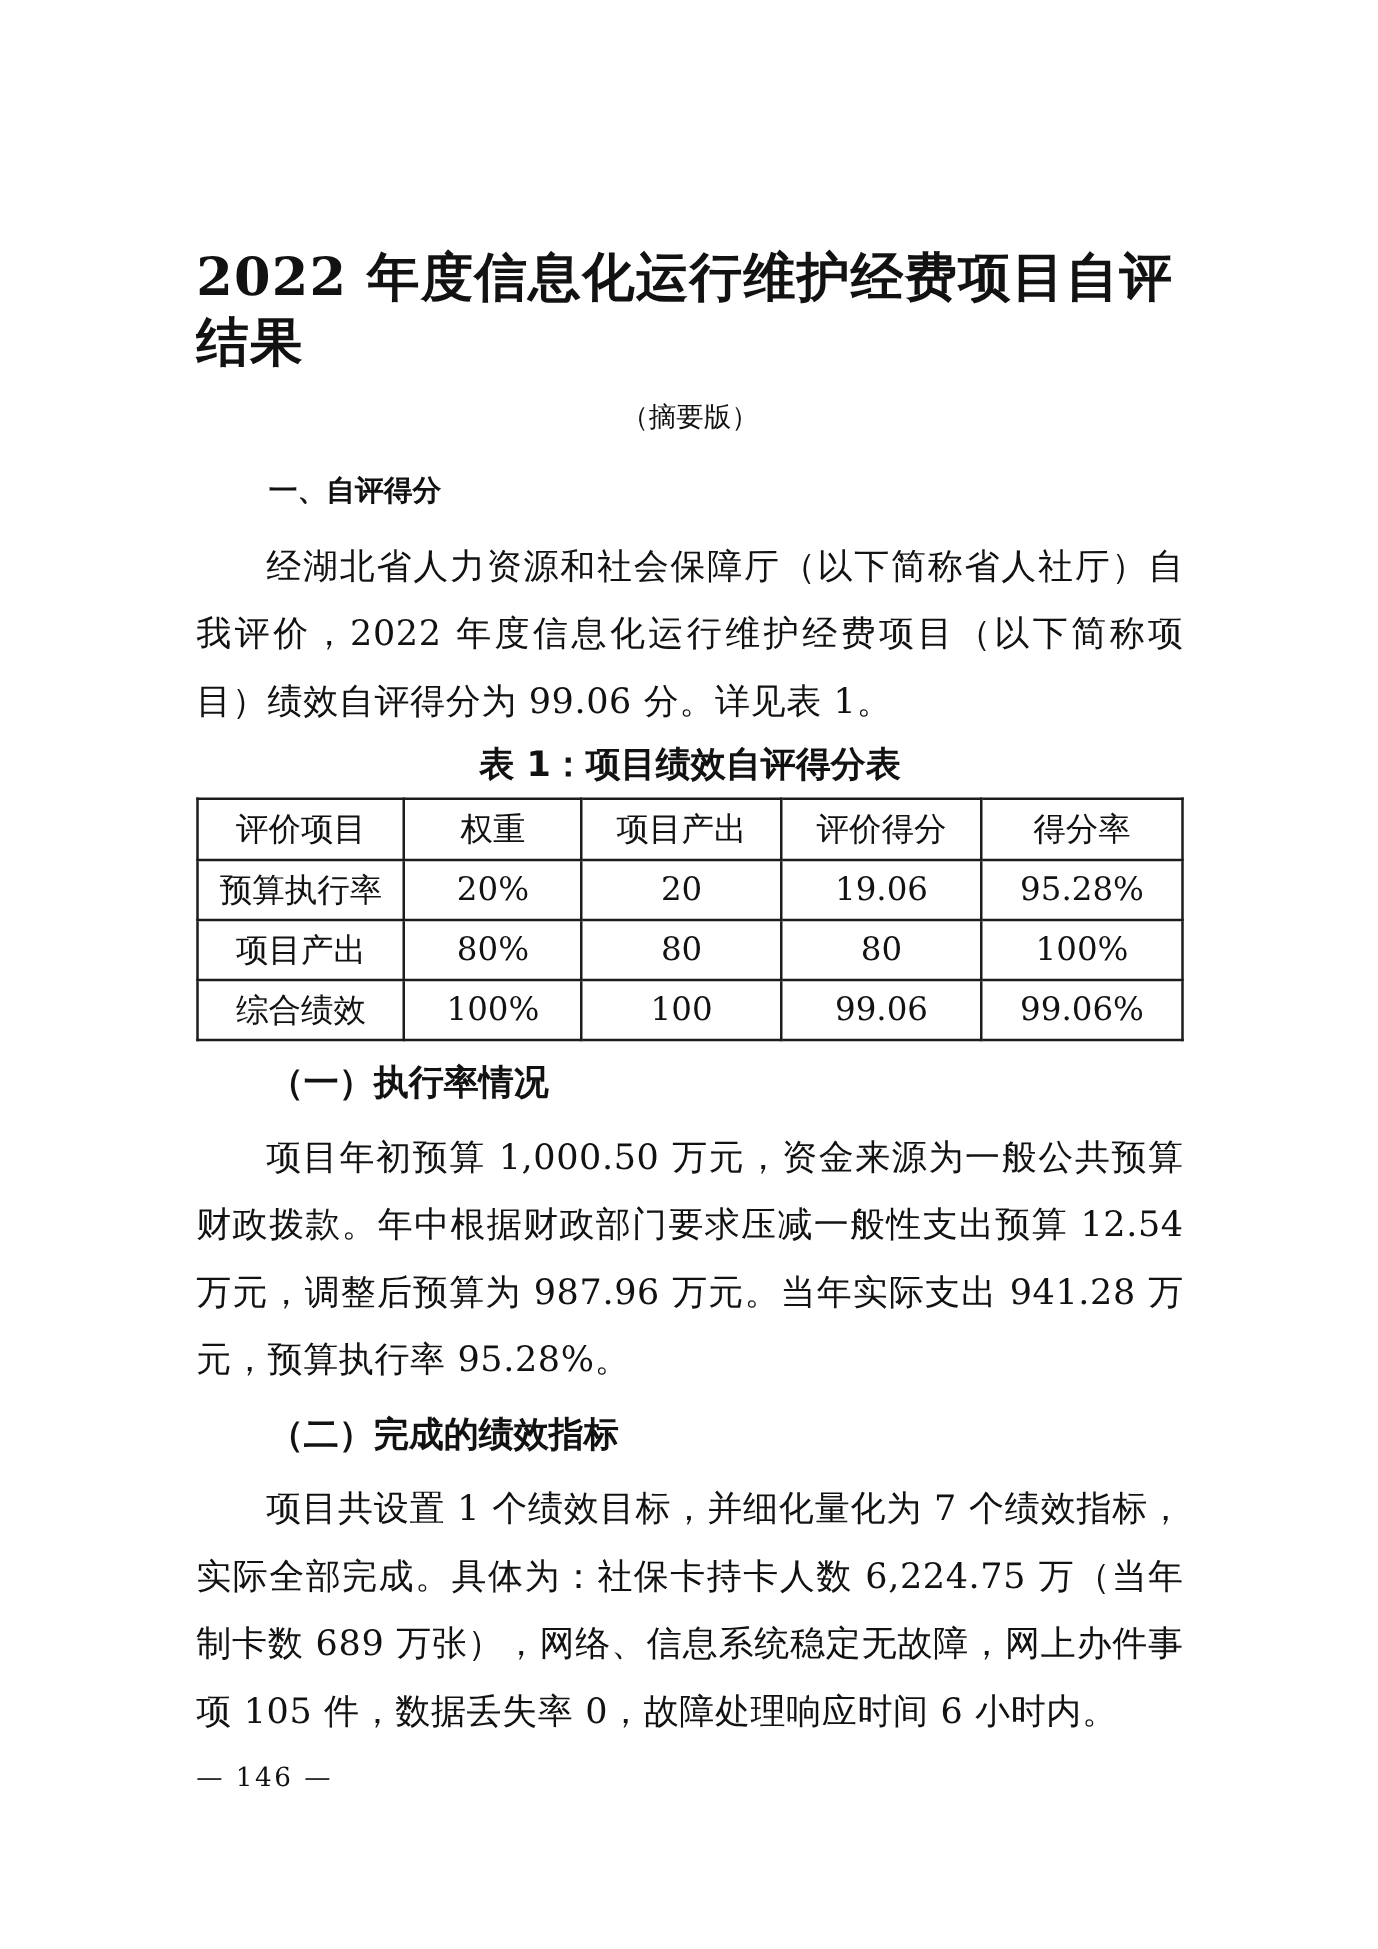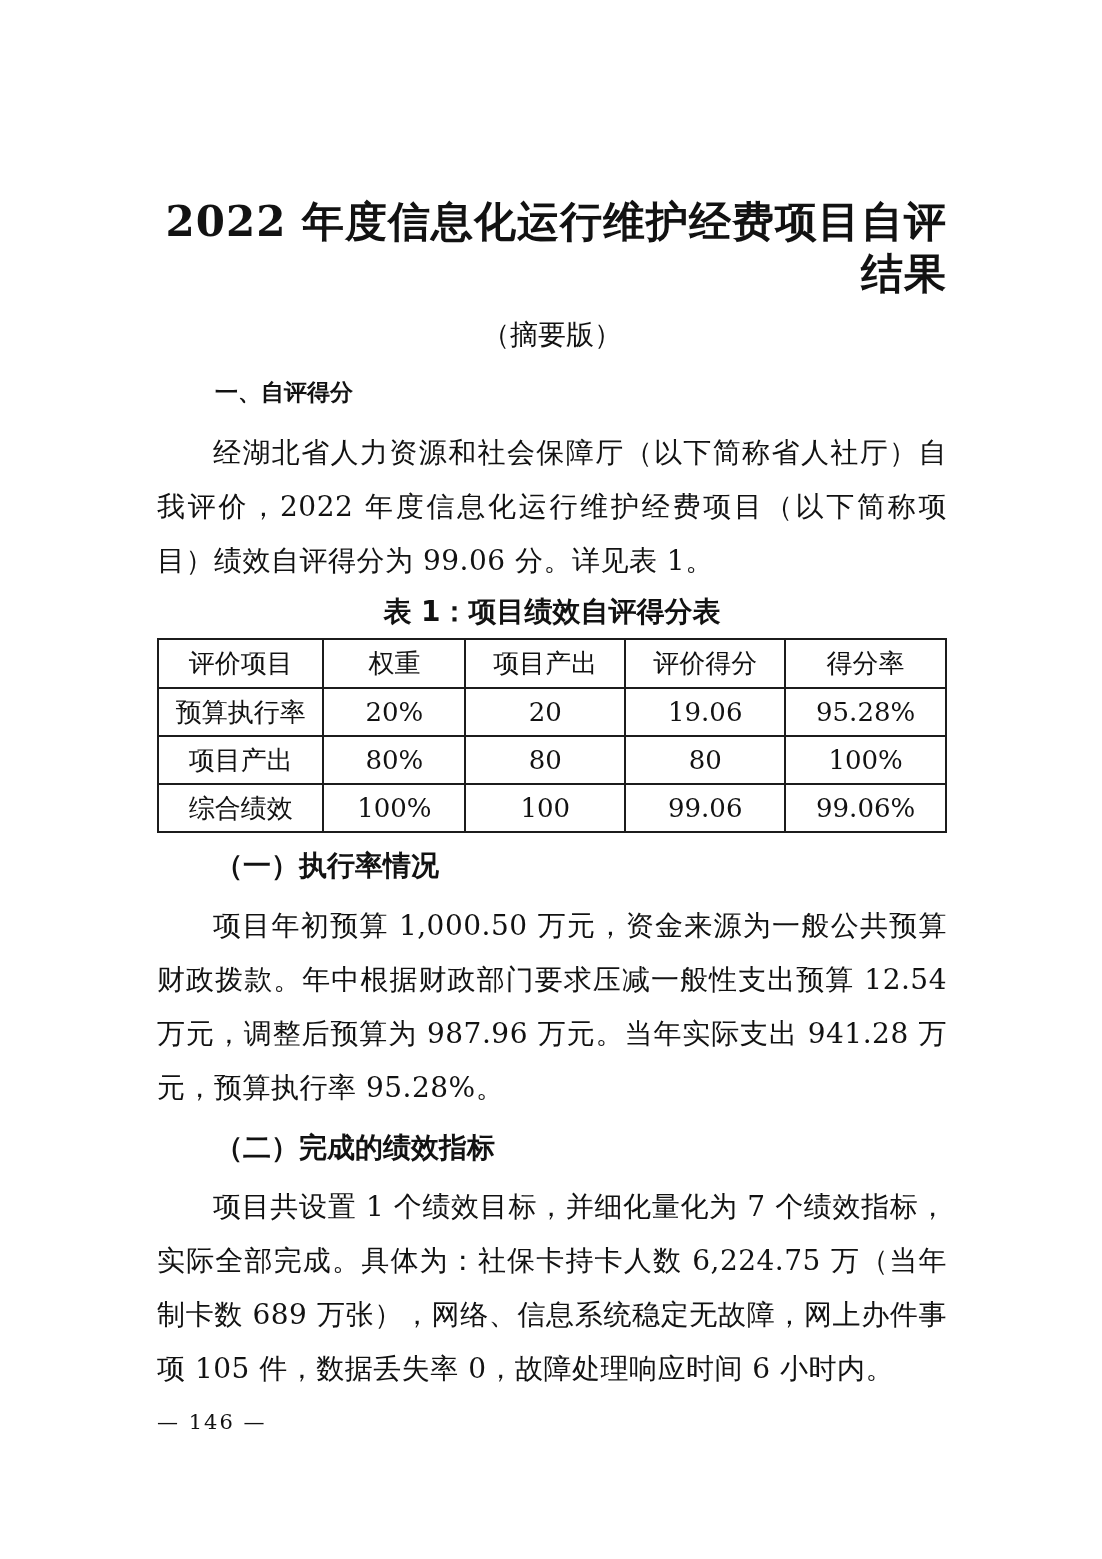--- a/index.html
+++ b/index.html
@@ -9,30 +9,30 @@
     height: 1559px;
     position: relative;
     font-family: "DejaVu Serif", "Liberation Serif", serif;
     color: #121212;
     overflow: hidden;
   }
   .content {
     padding: 196px 155px 0 157px;
   }
   .doc-title {
-    text-align: right;
+    text-align: left;
     font-size: 42px;
     font-weight: bold;
     line-height: 52px;
     letter-spacing: 1px;
     font-family: "DejaVu Serif", "Liberation Serif", serif;
   }
   .doc-subtitle {
     text-align: center;
-    font-size: 28px;
+    font-size: 22px;
     line-height: 36px;
     margin-top: 17px;
   }
   .h-section {
     font-family: Liberation Mono, monospace;
     font-weight: bold;
     font-size: 23px;
     line-height: 40px;
     padding-left: 58px;
   }

